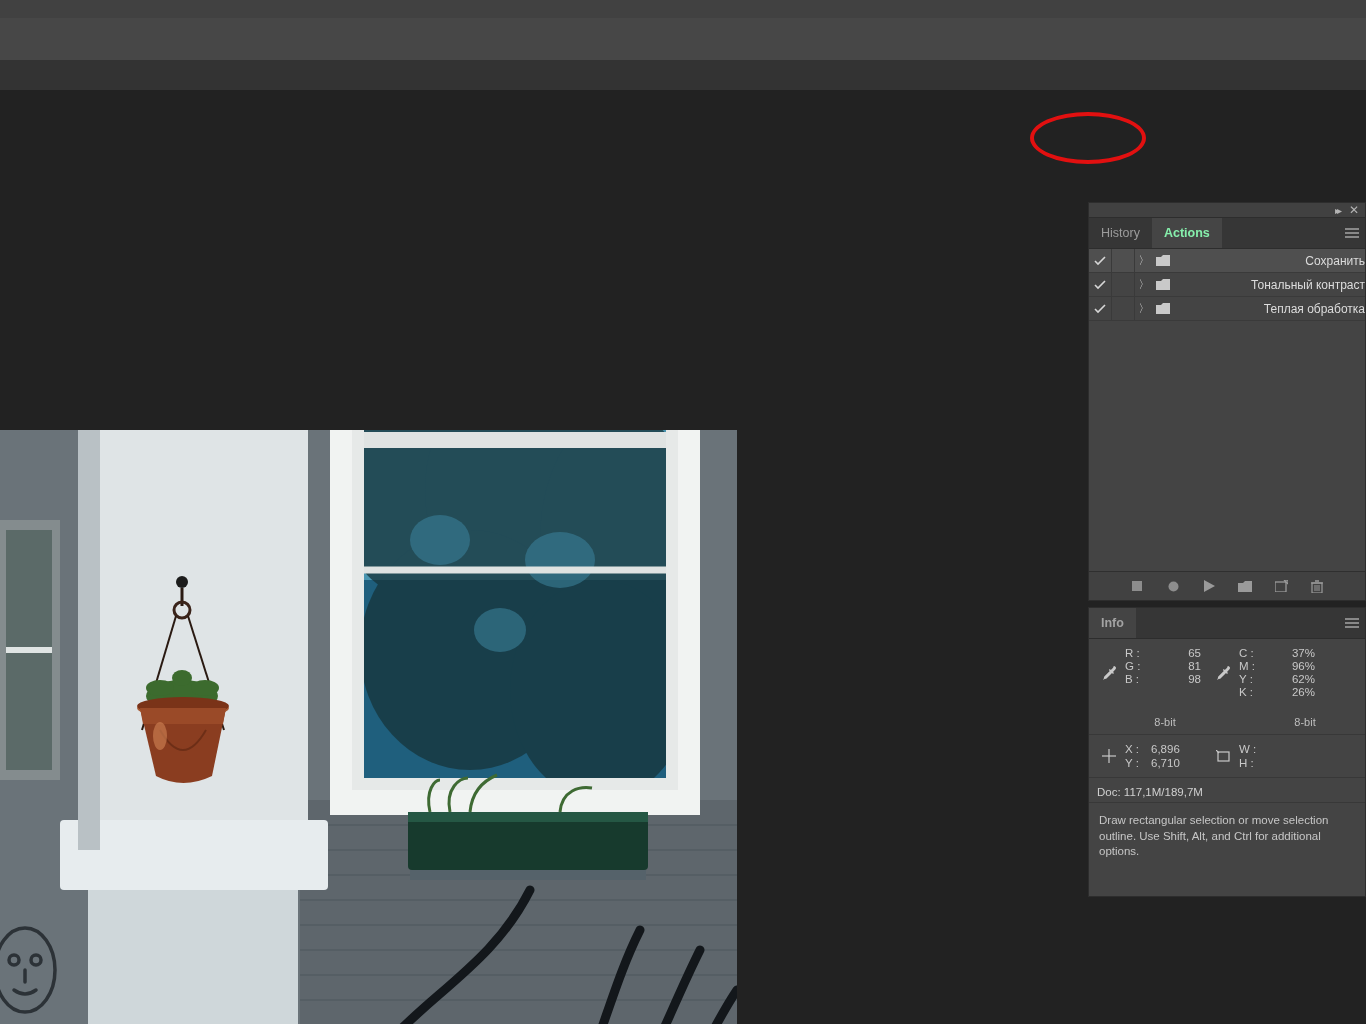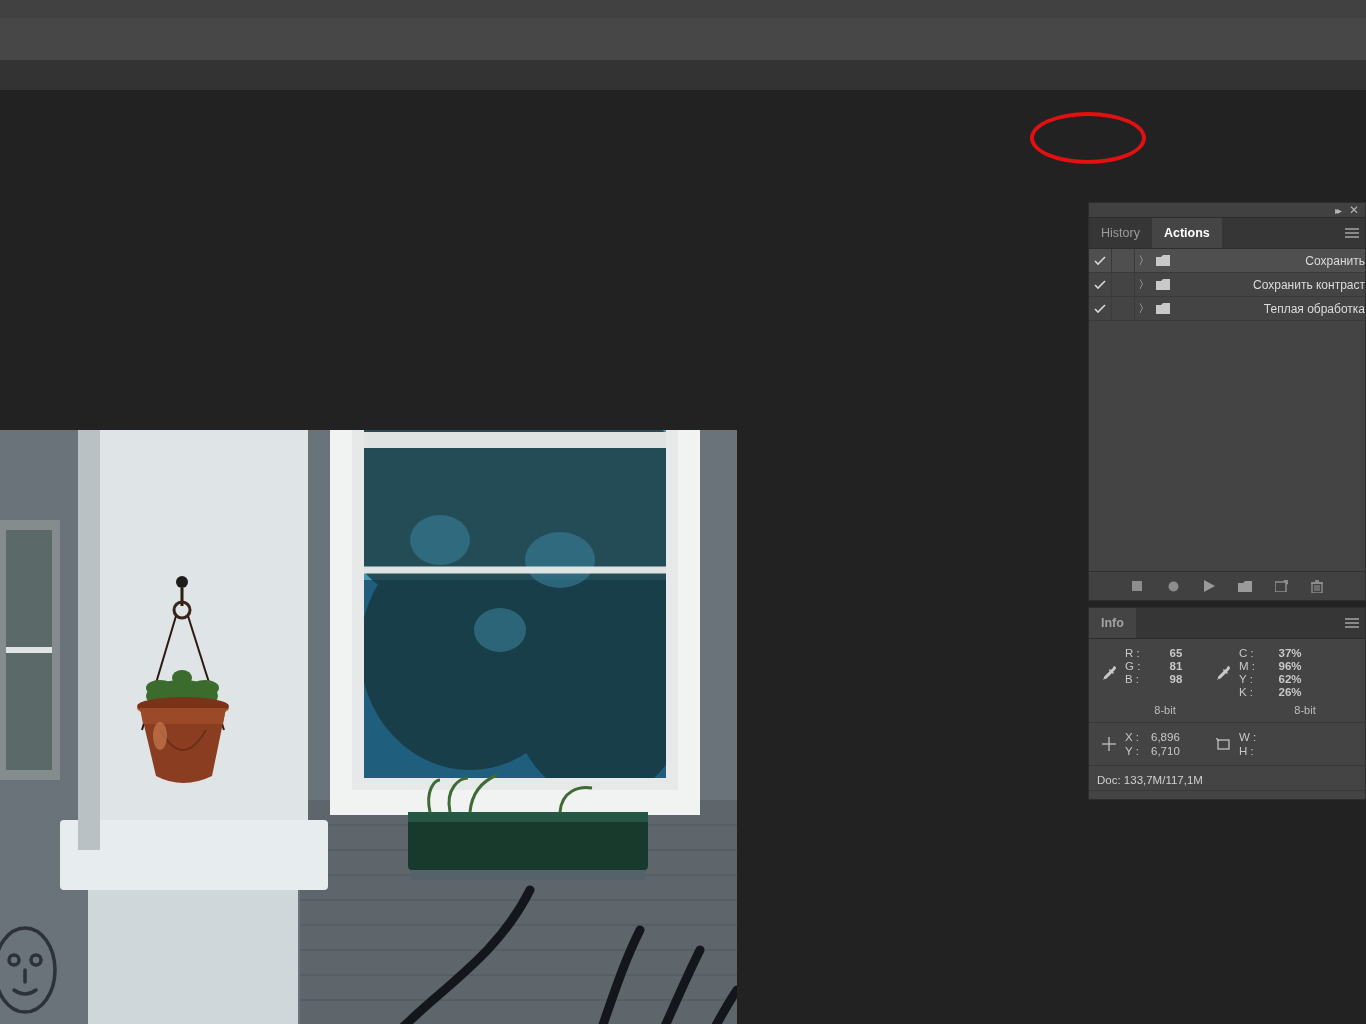--- a/index.html
+++ b/index.html
@@ -101,21 +101,21 @@
   .tab {
     padding: 0 12px;
     display: flex;
     align-items: center;
     font-size: 12.5px;
     color: #9c9c9c;
     cursor: pointer;
   }
   .tab.active {
     background: #454545;
-    color: #ffffff;
+    color: #86efac;
     font-weight: bold;
   }
   .tabs-row .menu-burger {
     margin-left: auto;
     width: 26px;
     display: flex;
     align-items: center;
     justify-content: center;
     cursor: pointer;
   }
@@ -215,31 +215,31 @@
     row-gap: 1px;
     font-size: 11.5px;
     color: #c8c8c8;
     justify-content: start;
     column-gap: 2px;
   }
   .info-grid .icon-cell {
     grid-row: span 4;
     display: flex; align-items: center; justify-content: center;
   }
-  .info-grid .val { text-align: center; padding-right: 6px; font-weight: bold; }
+  .info-grid .val { text-align: right; padding-right: 6px; }
   .info-grid .lbl { }
 
   .info-bits {
     display: grid;
     grid-template-columns: 140px 140px;
     font-size: 11px;
     padding: 2px 6px 6px 6px;
     border-bottom: 1px solid #383838;
   }
-  .info-bits div { text-align:center; color:#bdbdbd; }
+  .info-bits div { text-align:center; color:#bdbdbd;margin-top:12px; }
 
   .info-xy {
     display: grid;
     grid-template-columns: 28px 24px 56px 28px 24px 56px;
     padding: 8px 6px;
     row-gap: 2px;
     font-size: 11.5px;
     color: #c8c8c8;
     border-bottom: 1px solid #383838;
     justify-content: start;
@@ -429,21 +429,21 @@
                 <polyline points="1,5 4,8 11,1"></polyline>
               </svg>
             </div>
             <div class="col-dlg"></div>
             <div class="col-twisty">〉</div>
             <div class="col-folder">
               <svg width="14" height="11">
                 <path d="M0 2 L5 2 L7 0 L14 0 L14 11 L0 11 Z"></path>
               </svg>
             </div>
-            <div class="col-label">Сохранить контраст</div>
+            <div class="col-label">Тональный контраст</div>
           </div>
           <div class="action-row">
             <div class="col-check">
               <svg width="12" height="10">
                 <polyline points="1,5 4,8 11,1"></polyline>
               </svg>
             </div>
             <div class="col-dlg"></div>
             <div class="col-twisty">〉</div>
             <div class="col-folder">
@@ -565,21 +565,22 @@
           </div>
           <div class="lbl">W  :</div>
           <div class="val"></div>
 
           <div class="lbl">Y  :</div>
           <div class="val">6,710</div>
           <div class="lbl">H  :</div>
           <div class="val"></div>
         </div>
 
-        <div class="doc-line">Doc: 133,7M/117,1M</div>
+        <div class="doc-line">Doc: 117,1M/189,7M</div>
+        <div class="hint">Draw rectangular selection or move selection outline.  Use Shift, Alt, and Ctrl for additional options.</div>
       </div>
     </div>
 
   </div>
 
   <div class="red-ellipse" style="top:22px; left:1030px; width:108px; height:44px;"></div>
 
 </div>
 
 </body></html>

